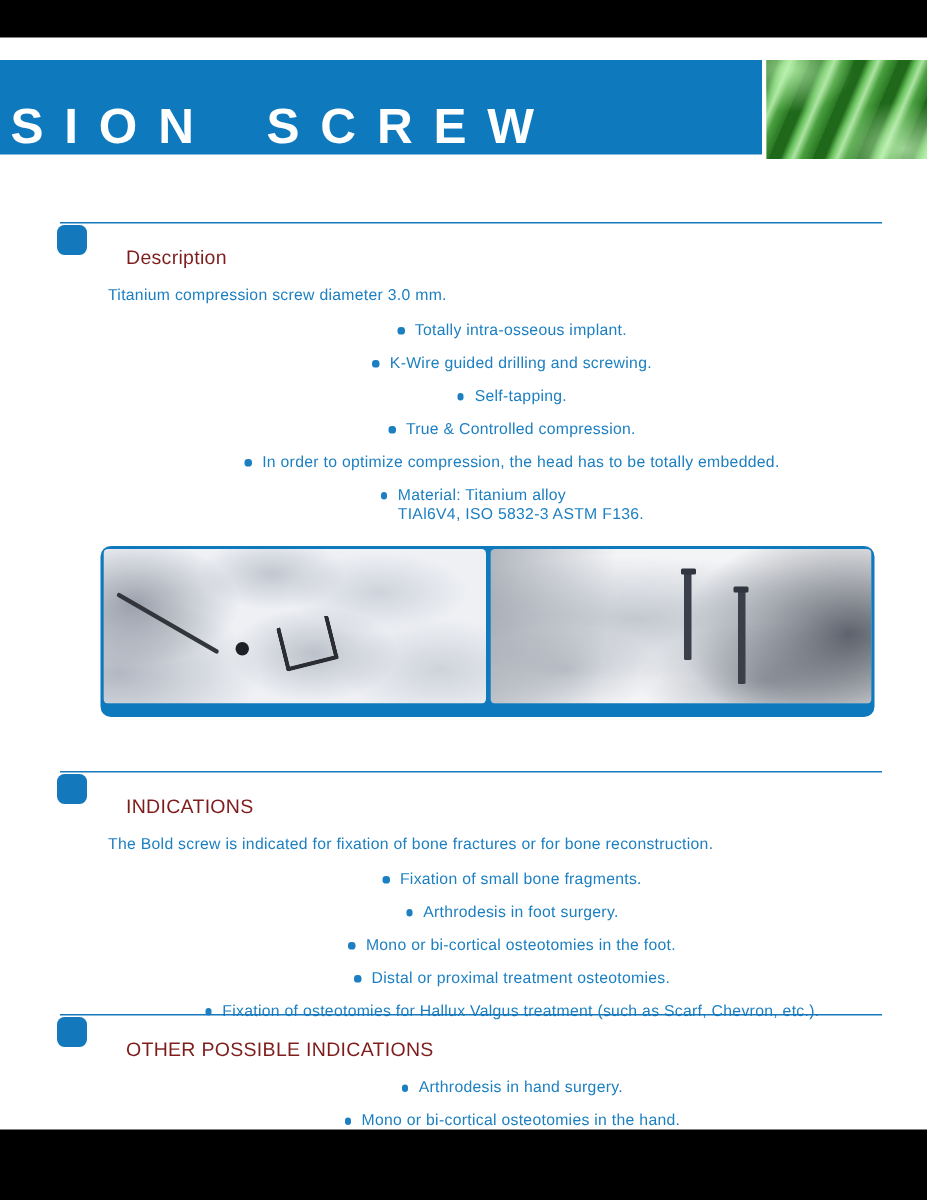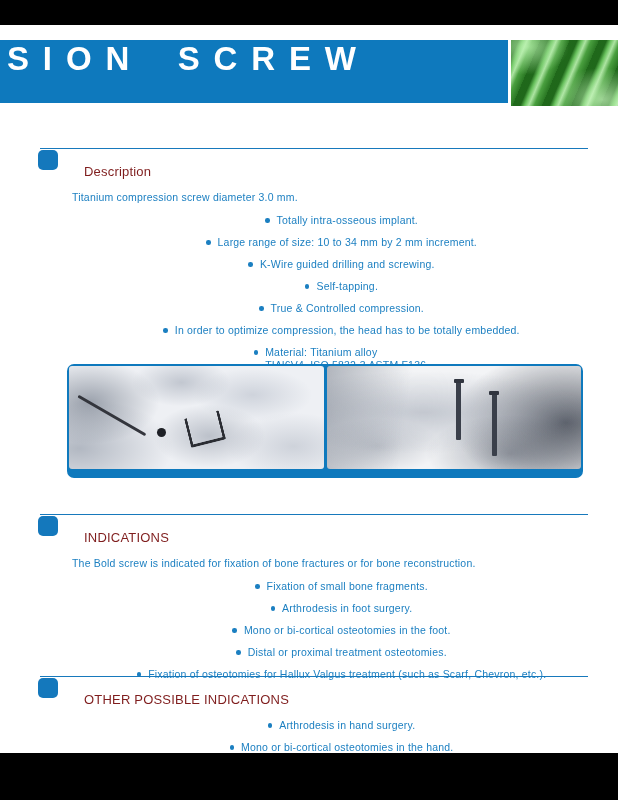--- a/index.html
+++ b/index.html
@@ -3,21 +3,21 @@
 <meta charset="utf-8">
 <style>
   html,body{margin:0;padding:0;background:#fff;}
   .page{position:relative;width:618px;height:800px;background:#ffffff;overflow:hidden;
         font-family:"Liberation Sans","DejaVu Sans",sans-serif;}
 
   .bar-top{position:absolute;left:0;top:0;width:618px;height:25px;background:#000;}
   .bar-bottom{position:absolute;left:0;top:753px;width:618px;height:47px;background:#000;}
 
   .banner{position:absolute;left:0;top:40px;width:508px;height:63px;background:#0e79bd;
-          display:flex;align-items:flex-start;}
+          display:flex;align-items:flex-end;}
   .banner-text{color:#ffffff;font-size:33px;font-weight:bold;letter-spacing:0.42em;
                word-spacing:0.35em;padding-left:7px;white-space:nowrap;}
 
   .screw-photo{position:absolute;left:511px;top:40px;width:107px;height:66px;
       background-color:#6cc360;
       background-image:
         radial-gradient(60px 40px at 15% 10%, rgba(190,245,180,0.75), rgba(190,245,180,0) 70%),
         radial-gradient(70px 45px at 85% 90%, rgba(205,250,195,0.7), rgba(205,250,195,0) 70%),
         repeating-linear-gradient(113deg,
           rgba(18,88,14,0.85) 0px, rgba(18,88,14,0.85) 7px,
@@ -83,24 +83,20 @@
 
   <section class="sec" style="top:146px;">
     <div class="topline"></div>
     <div class="sq"></div>
     <h2 class="sec-title">Description</h2>
     <p class="intro">Titanium compression screw diameter 3.0 mm.</p>
     <ul class="bullets">
         <li>
           <span class="dot"></span>
           <span class="btxt">Totally intra-osseous implant.</span>
-        </li>
-        <li>
-          <span class="dot"></span>
-          <span class="btxt">Large range of size: 10 to 34 mm by 2 mm increment.</span>
         </li>
         <li>
           <span class="dot"></span>
           <span class="btxt">K-Wire guided drilling and screwing.</span>
         </li>
         <li>
           <span class="dot"></span>
           <span class="btxt">Self-tapping.</span>
         </li>
         <li>

